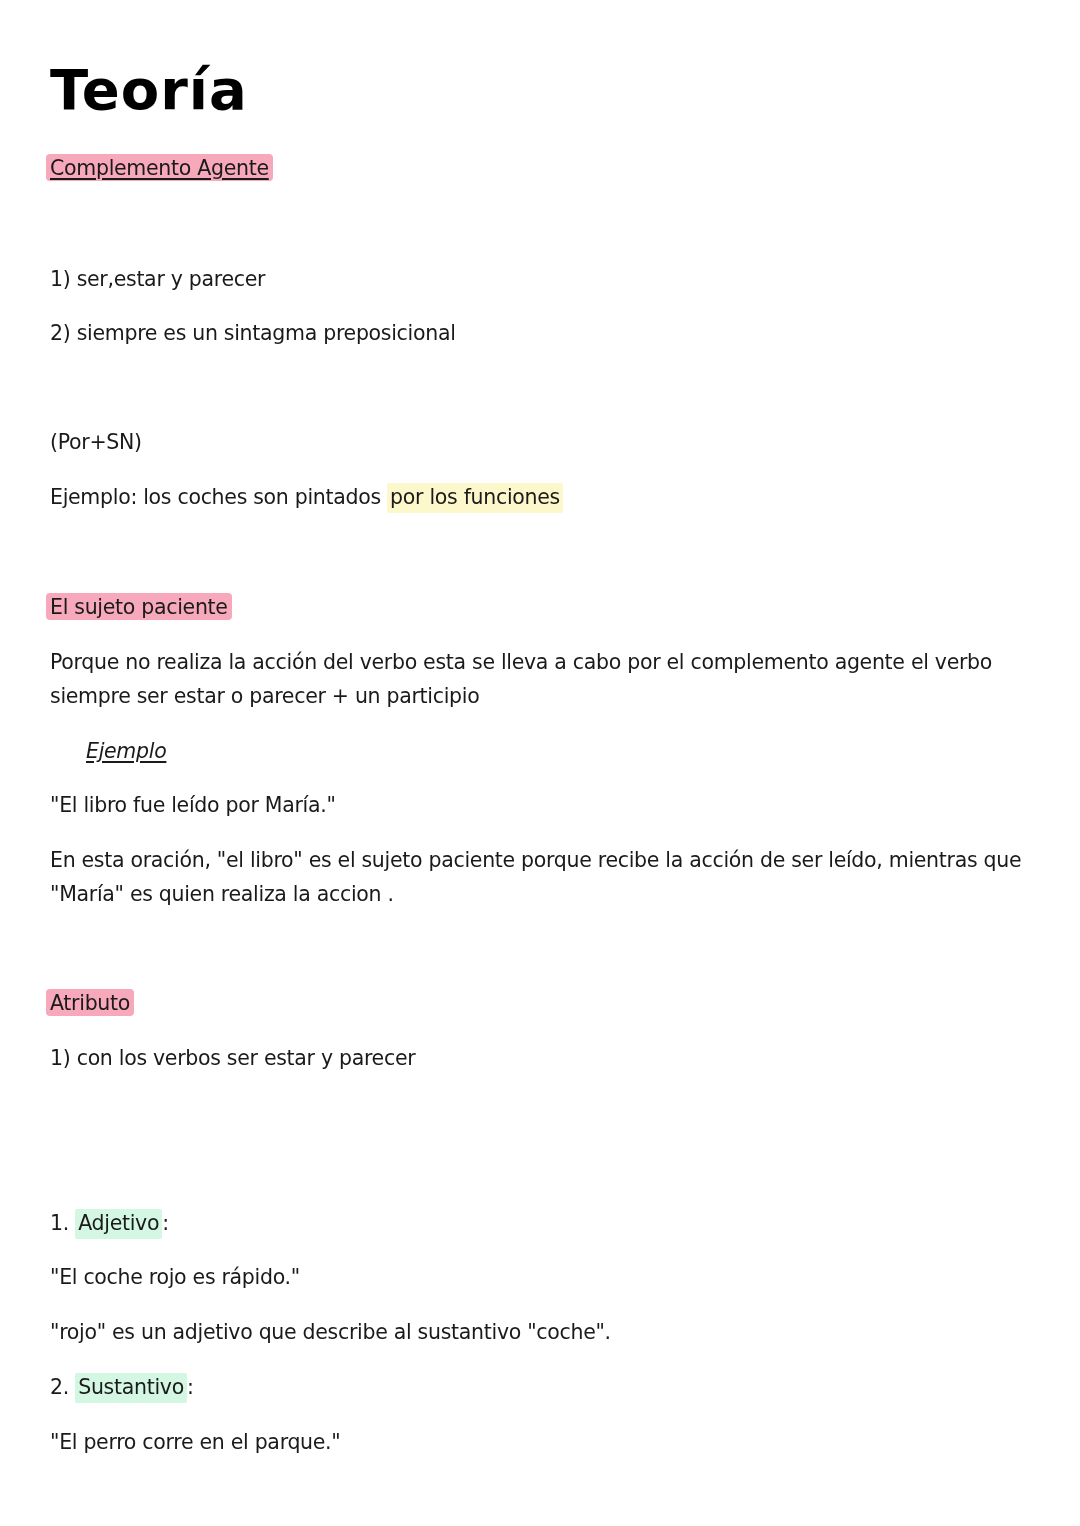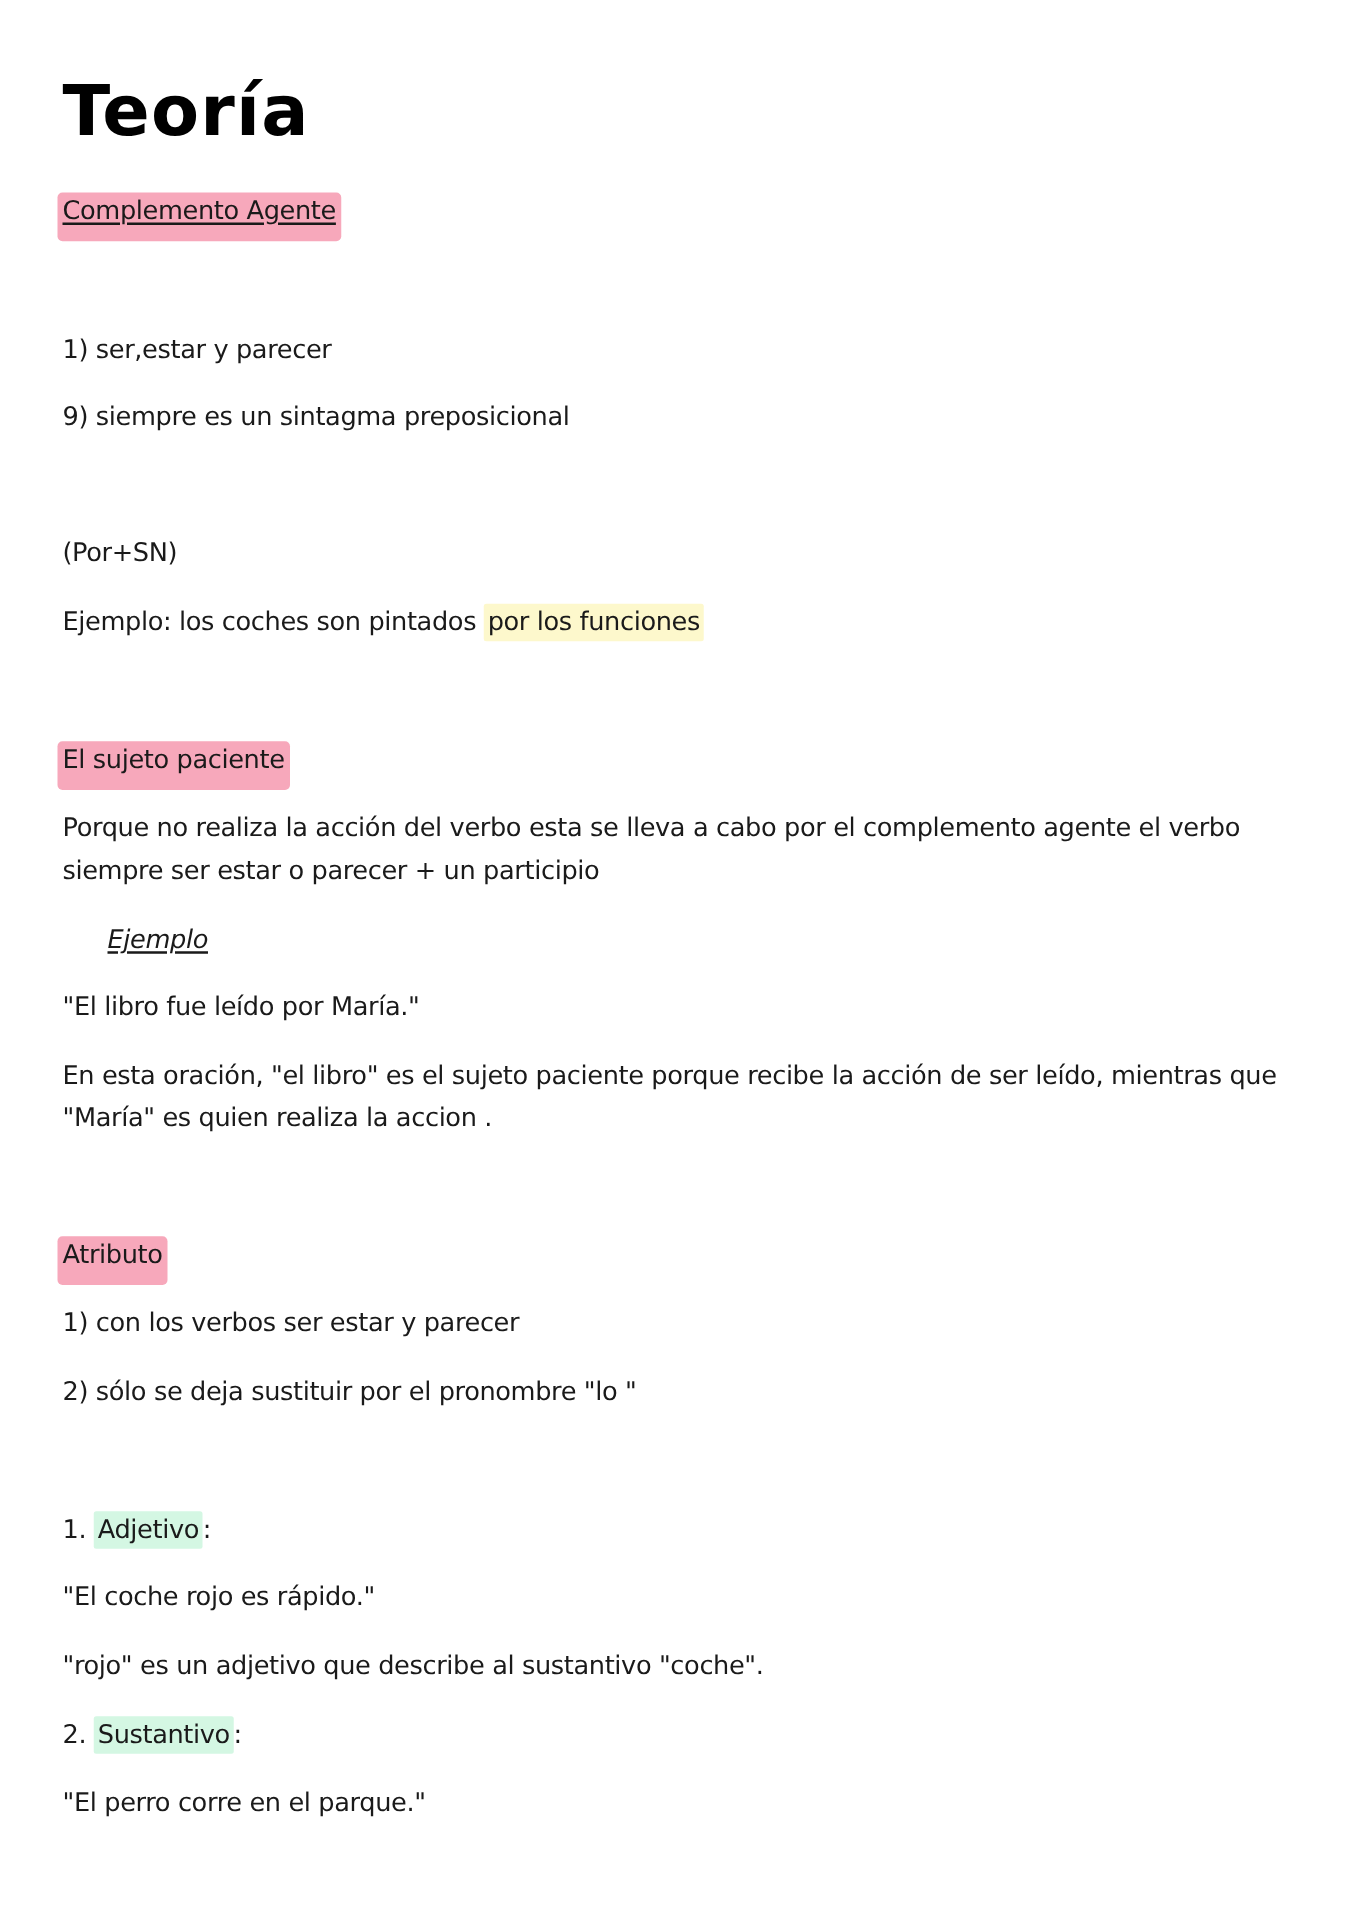--- a/index.html
+++ b/index.html
@@ -42,21 +42,21 @@
       white-space: nowrap;
       letter-spacing: -0.3px;
     }
     .line.wrap {
       white-space: normal;
       width: 990px;
     }
     .heading-hl {
       background: #f7a8bb;
       border-radius: 4px;
-      padding: 2px 4px 13px 4px;
+      padding: 2px 4px 1px 4px;
       margin-left: -4px;
     }
     .underline {
       text-decoration: underline;
       text-underline-offset: 3px;
     }
     .italic-ul {
       font-style: italic;
       text-decoration: underline;
       text-underline-offset: 3px;
@@ -78,21 +78,21 @@
 
 <div class="page">
 
   <h1 class="title">Teoría</h1>
 
   <div class="line" style="top:151px;">
     <span class="heading-hl underline">Complemento Agente</span>
   </div>
 
   <div class="line" style="top:262px;">1) ser,estar y parecer</div>
-  <div class="line" style="top:316px;">9) siempre es un sintagma preposicional</div>
+  <div class="line" style="top:316px;">2) siempre es un sintagma preposicional</div>
   <div class="line" style="top:425px;">(Por+SN)</div>
   <div class="line" style="top:480px;">
     <span style="white-space:pre;">Ejemplo: los coches son pintados </span><span class="yellow-hl">por los funciones</span>
   </div>
 
   <div class="line" style="top:590px;">
     <span class="heading-hl">El sujeto paciente</span>
   </div>
 
   <div class="line wrap" style="top:645px;"> Porque no realiza la acción del verbo esta se lleva a cabo por el complemento agente el verbo siempre ser estar o parecer + un participio</div>
@@ -103,21 +103,20 @@
 
   <div class="line" style="top:788px;">"El libro fue leído por María."</div>
 
   <div class="line wrap" style="top:843px;">En esta oración, "el libro" es el sujeto paciente porque recibe la acción de ser leído, mientras que "María" es quien realiza la accion .</div>
 
   <div class="line" style="top:986px;">
     <span class="heading-hl">Atributo</span>
   </div>
 
   <div class="line" style="top:1041px;">1) con los verbos ser estar y parecer</div>
-  <div class="line" style="top:1096px;">2) sólo se deja sustituir por el pronombre "lo "</div>
 
   <div class="line" style="top:1206px;">
     <span style="white-space:pre;">1. </span><span class="green-hl">Adjetivo</span><span>:</span>
   </div>
   <div class="line" style="top:1260px;">"El coche rojo es rápido."</div>
   <div class="line" style="top:1315px;">"rojo" es un adjetivo que describe al sustantivo "coche".</div>
 
   <div class="line" style="top:1370px;">
     <span style="white-space:pre;">2. </span><span class="green-hl">Sustantivo</span><span>:</span>
   </div>

